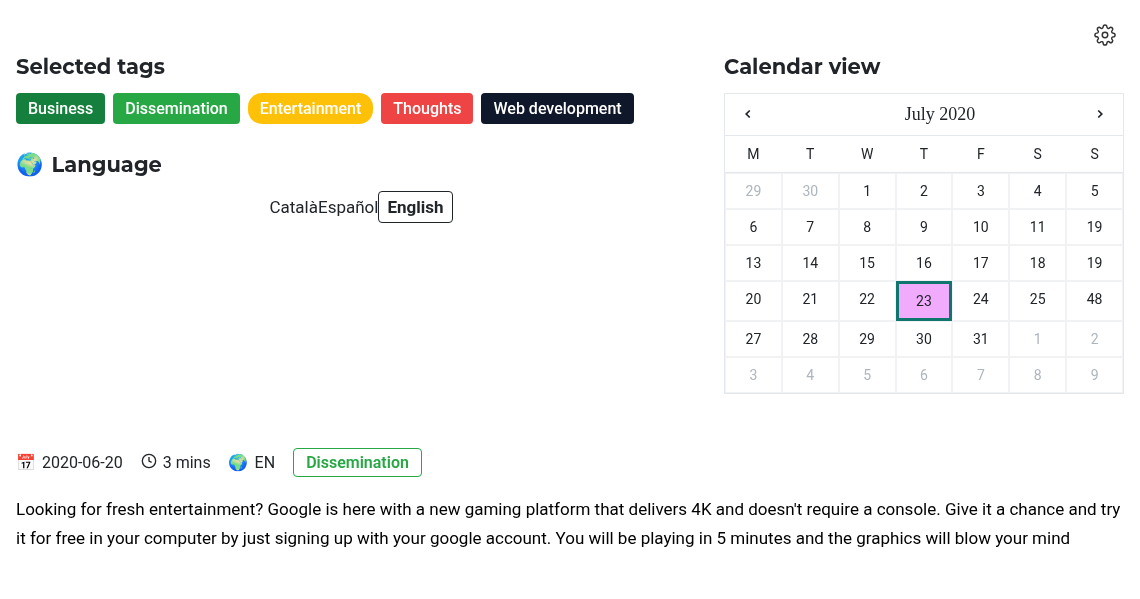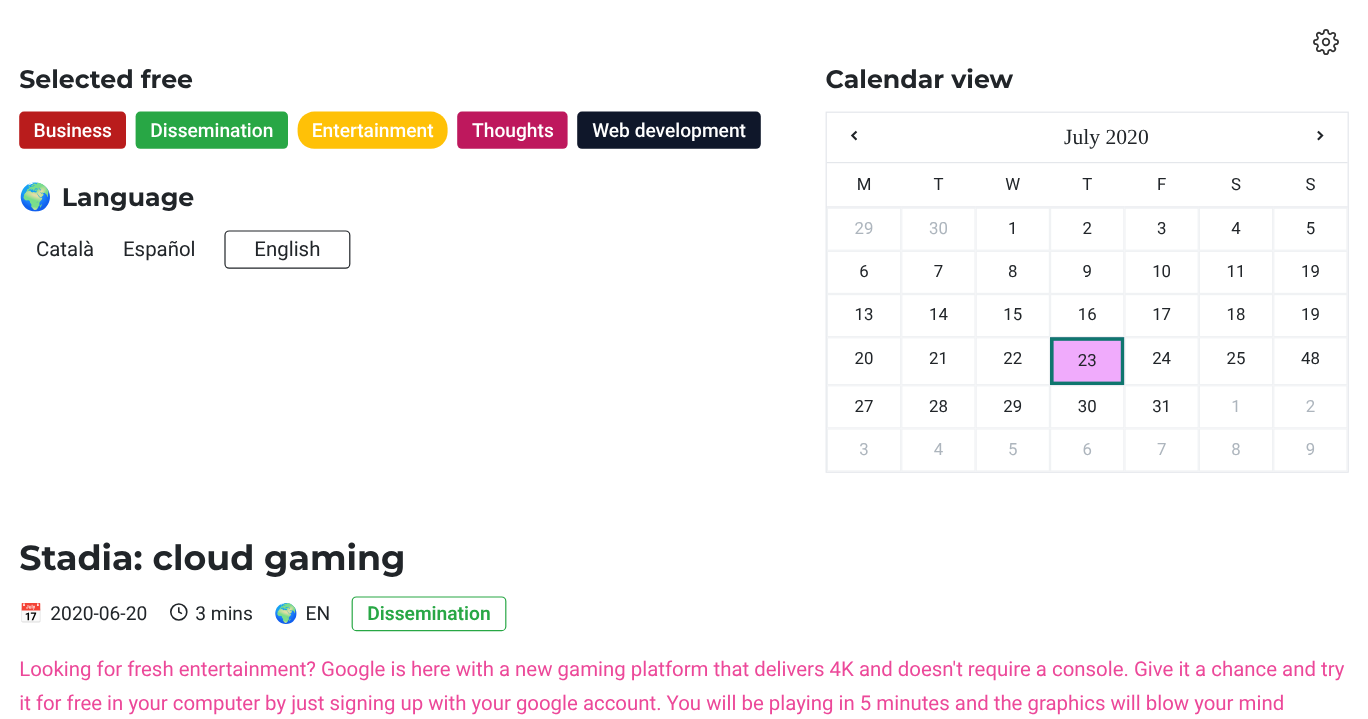--- a/index.html
+++ b/index.html
@@ -7,53 +7,53 @@
       font-family: -apple-system, BlinkMacSystemFont, "Segoe UI", Roboto, "Helvetica Neue", Arial, sans-serif;
       color: #212529;
       width: 1140px;
       padding: 16px;
       background: #fff;
     }
     .top-bar { display: flex; justify-content: flex-end; padding: 8px 8px 8px 0; }
     .gear-icon { width: 22px; height: 22px; cursor: pointer; }
     .columns { display: flex; gap: 32px; }
     .left-col { flex: 1; }
-    .right-col { width: 436px; }
+    .right-col { width: 400px; }
     h3.section-heading {
       font-family: Montserrat, -apple-system, sans-serif;
       font-weight: 700;
       font-size: 21px;
       color: #212529;
       margin-bottom: 14px;
     }
     .tags { display: flex; flex-wrap: wrap; gap: 8px; margin-bottom: 28px; }
     .tag {
       display: inline-block;
       padding: 6px 12px;
       border-radius: 4px;
       color: #fff;
       font-size: 16px;
       font-weight: 500;
       cursor: pointer;
     }
-    .tag-red { background: #b91c1c; }
+    .tag-red { background: #15803d; }
     .tag-green { background: #28a745; }
     .tag-yellow { background: #ffc107; border-radius: 14px; }
-    .tag-purple { background: #be185d; }
+    .tag-purple { background: #ef4444; }
     .tag-blue { background: #0f172a; }
     .lang-head { display: flex; align-items: center; gap: 8px; margin-bottom: 14px; }
     .lang-head .globe { font-size: 22px; }
     .lang-head h3 { font-family: Montserrat, -apple-system, sans-serif; font-weight: 700; font-size: 21px; }
-    .lang-list { display: flex; gap: 24px; align-items: center; padding-left: 14px; }
+    .lang-list { display: flex; align-items: center; padding-left: 14px; justify-content: center; }
     .lang-item { font-size: 17px; cursor: pointer; color: #212529; }
     .lang-active {
       border: 1.5px solid #212529;
       border-radius: 4px;
-      padding: 5px 24px;
-      font-weight: 400;
+      padding: 5px 8px;
+      font-weight: 700;
     }
     
     .cal {
       border: 1px solid #e4e7eb;
       width: 100%;
     }
     .cal-nav {
       display: flex;
       align-items: center;
       justify-content: space-between;
@@ -92,37 +92,37 @@
     .meta-item { display: flex; align-items: center; gap: 6px; }
     .meta-tag {
       border: 1.5px solid #28a745;
       color: #28a745;
       padding: 4px 12px;
       border-radius: 4px;
       font-weight: 600;
       font-size: 16px;
       cursor: pointer;
     }
-    .excerpt { font-size: 17px; line-height: 1.7; color: #ec4899; }
+    .excerpt { font-size: 17px; line-height: 1.7; color: #000000; }
   </style>
 </head>
 <body>
 
 <div class="top-bar">
   <span class="gear-icon">
     <svg viewBox="0 0 24 24" width="22" height="22" fill="none" stroke="#333" stroke-width="1.6">
       <circle cx="12" cy="12" r="3"></circle>
       <path d="M19.4 15a1.7 1.7 0 0 0 .34 1.87l.06.06a2 2 0 1 1-2.83 2.83l-.06-.06a1.7 1.7 0 0 0-1.87-.34 1.7 1.7 0 0 0-1.03 1.56V21a2 2 0 1 1-4 0v-.09A1.7 1.7 0 0 0 9 19.4a1.7 1.7 0 0 0-1.87.34l-.06.06a2 2 0 1 1-2.83-2.83l.06-.06A1.7 1.7 0 0 0 4.64 15a1.7 1.7 0 0 0-1.56-1.03H3a2 2 0 1 1 0-4h.09A1.7 1.7 0 0 0 4.6 9a1.7 1.7 0 0 0-.34-1.87l-.06-.06a2 2 0 1 1 2.83-2.83l.06.06A1.7 1.7 0 0 0 9 4.64a1.7 1.7 0 0 0 1.03-1.56V3a2 2 0 1 1 4 0v.09c0 .68.4 1.3 1.03 1.55a1.7 1.7 0 0 0 1.87-.34l.06-.06a2 2 0 1 1 2.83 2.83l-.06.06A1.7 1.7 0 0 0 19.36 9c.25.63.87 1.03 1.55 1.03H21a2 2 0 1 1 0 4h-.09A1.7 1.7 0 0 0 19.4 15z"></path>
     </svg>
   </span>
 </div>
 
 <div class="columns">
   <div class="left-col">
-    <h3 class="section-heading">Selected free</h3>
+    <h3 class="section-heading">Selected tags</h3>
     <div class="tags" id="tags-container">
         <span class="tag tag-red">Business</span>
         <span class="tag tag-green">Dissemination</span>
         <span class="tag tag-yellow">Entertainment</span>
         <span class="tag tag-purple">Thoughts</span>
         <span class="tag tag-blue">Web development</span>
       </div>
 
     <div class="lang-head">
       <span class="globe">🌍</span>
@@ -202,21 +202,20 @@
           <div class="cal-day cal-muted">6</div>
           <div class="cal-day cal-muted">7</div>
           <div class="cal-day cal-muted">8</div>
           <div class="cal-day cal-muted">9</div>
         </div>
     </div>
   </div>
 </div>
 
 <div class="article">
-  <h2 class="article-title">Stadia: cloud gaming</h2>
   <div class="meta">
     <span class="meta-item">
       <span>📅</span>
       <span>2020-06-20</span>
     </span>
     <span class="meta-item">
       <span>
         <svg width="16" height="16" viewBox="0 0 24 24" fill="none" stroke="#212529" stroke-width="2">
             <circle cx="12" cy="12" r="10"></circle>
             <polyline points="12 6 12 12 16 14"></polyline>

